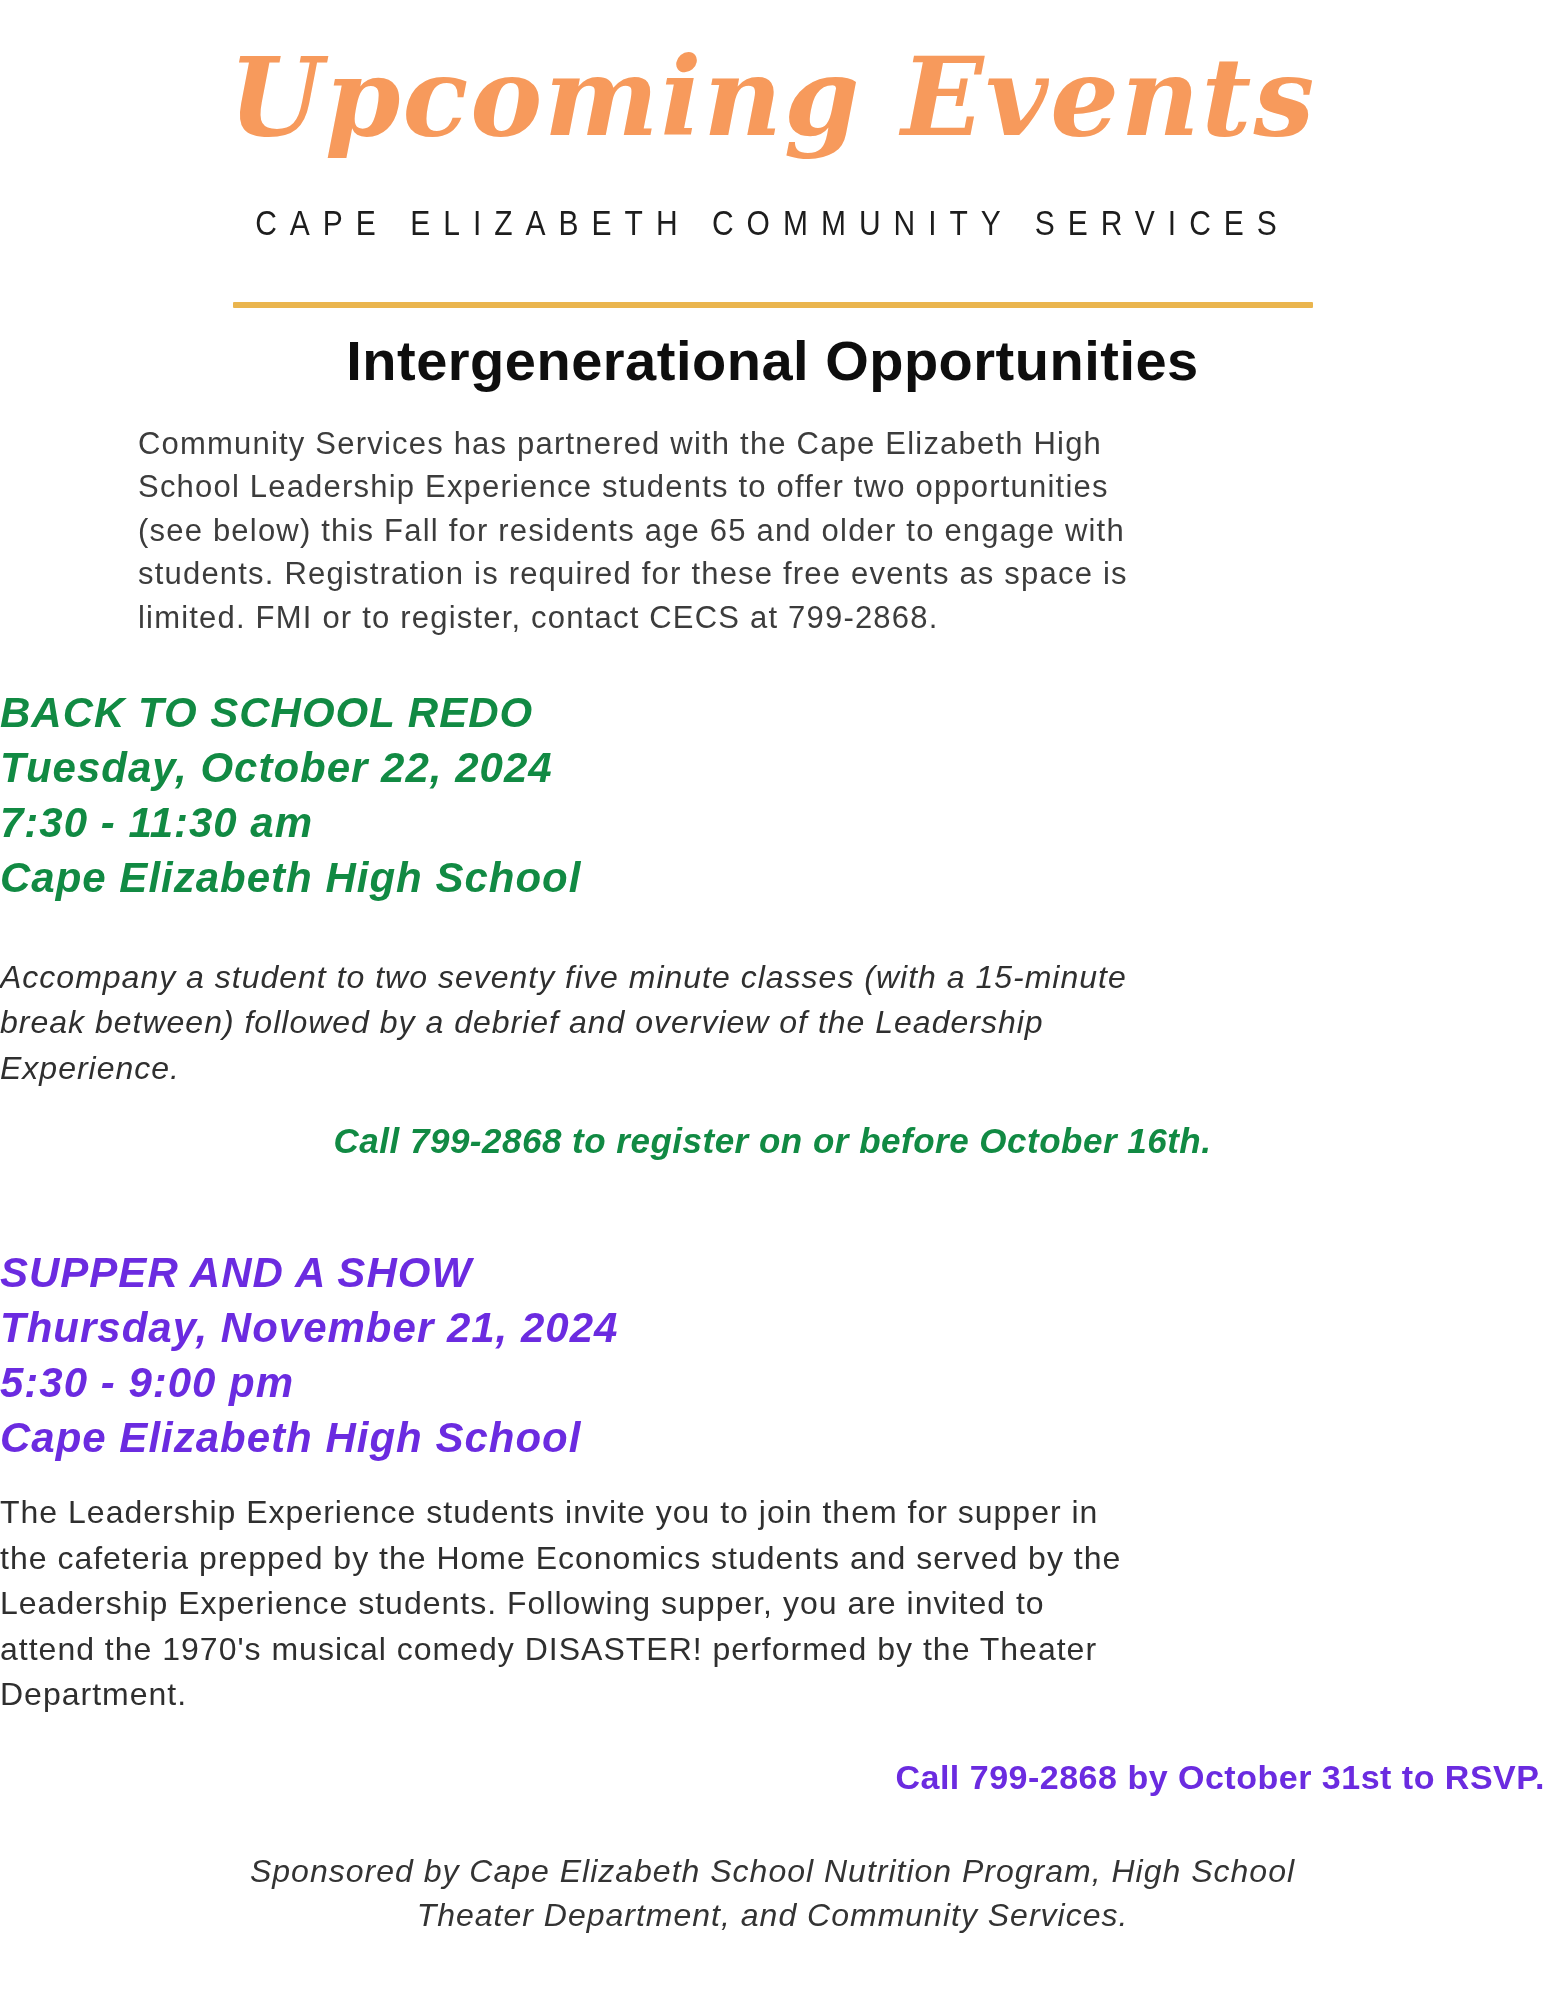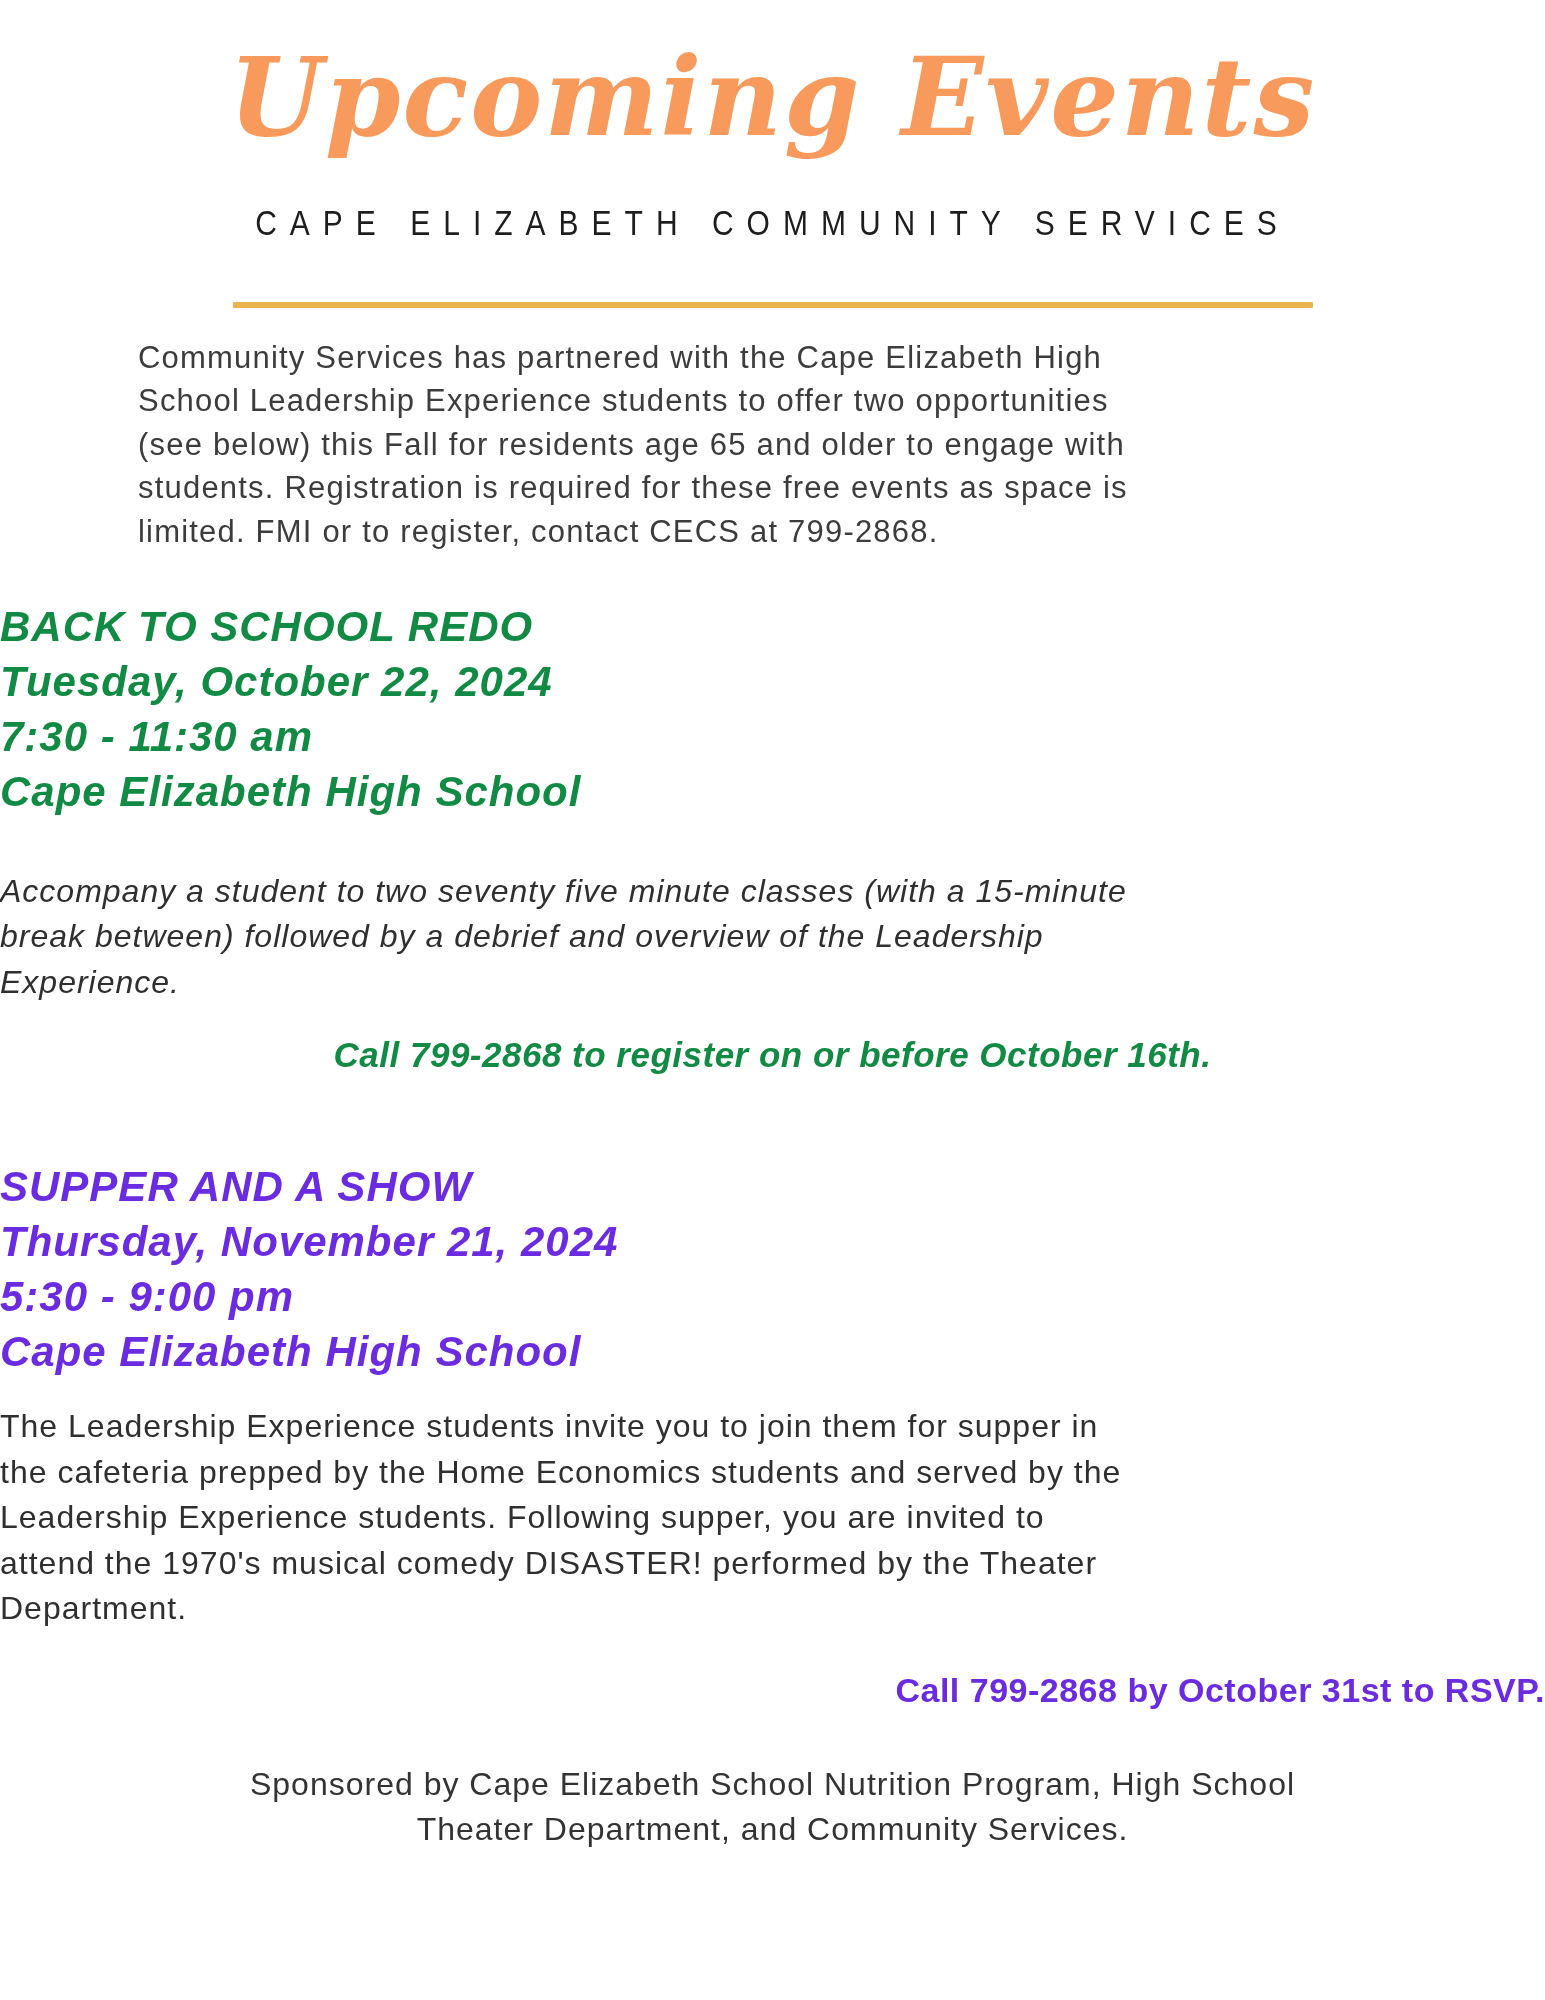--- a/index.html
+++ b/index.html
@@ -105,33 +105,35 @@
     text-align: right;
   }
   .sponsors {
     text-align: center;
     font-size: 32px;
     line-height: 1.38;
     letter-spacing: 1px;
     color: #333333;
     white-space: pre-line;
     margin-top: 52px;
+    font-style: italic;
   }
 </style>
 </head>
 <body>
 
 <div class="flyer">
 
   <div class="title" style="color: rgb(247, 154, 92);">Upcoming Events</div>
 
   <div class="org">CAPE ELIZABETH COMMUNITY SERVICES</div>
 
   <div class="divider" style="background-color: rgb(234, 181, 78);"></div>
 
+  <div class="heading">Intergenerational Opportunities</div>
 
   <div class="intro">Community Services has partnered with the Cape Elizabeth High
 School Leadership Experience students to offer two opportunities
 (see below) this Fall for residents age 65 and older to engage with
 students. Registration is required for these free events as space is
 limited. FMI or to register, contact CECS at 799-2868.</div>
 
   <div class="event-block" id="event1" style="color: rgb(17, 138, 67);">
     <div class="line">BACK TO SCHOOL REDO</div>
     <div class="line">Tuesday, October 22, 2024</div>

